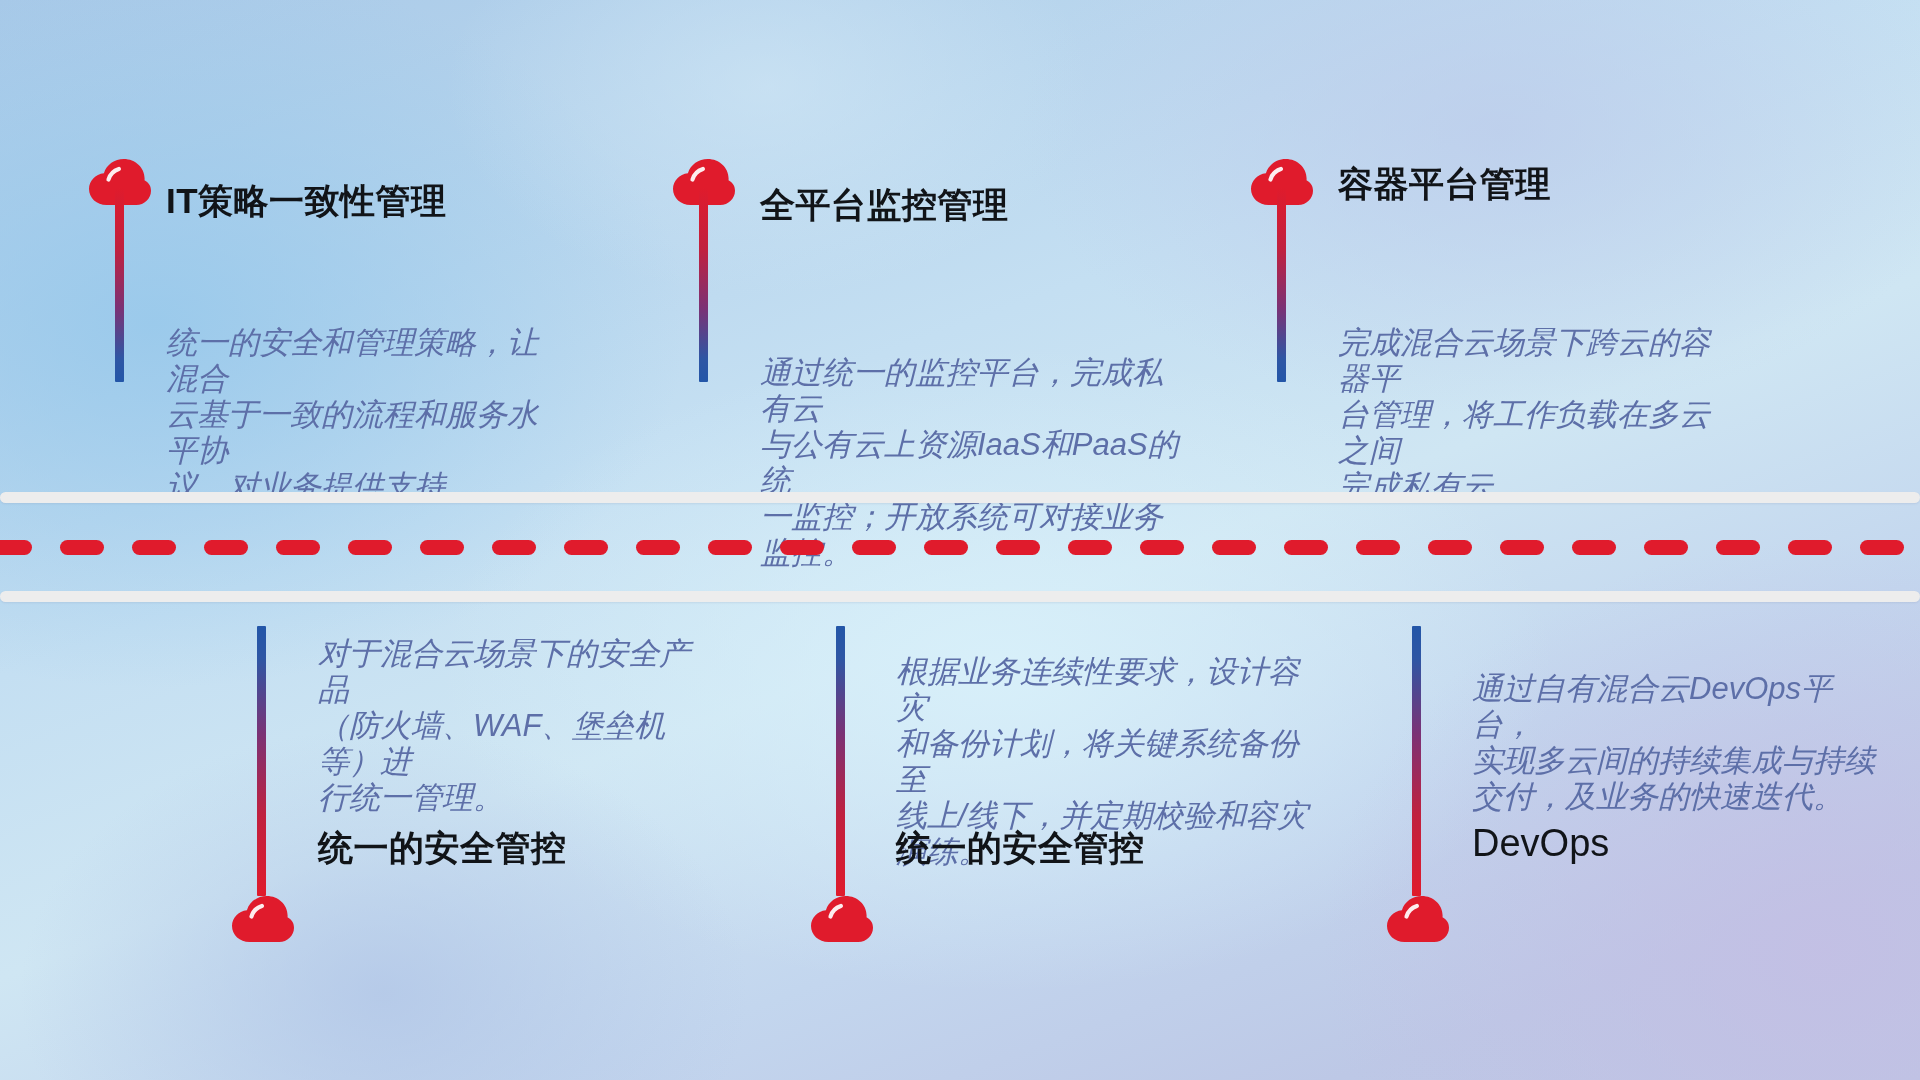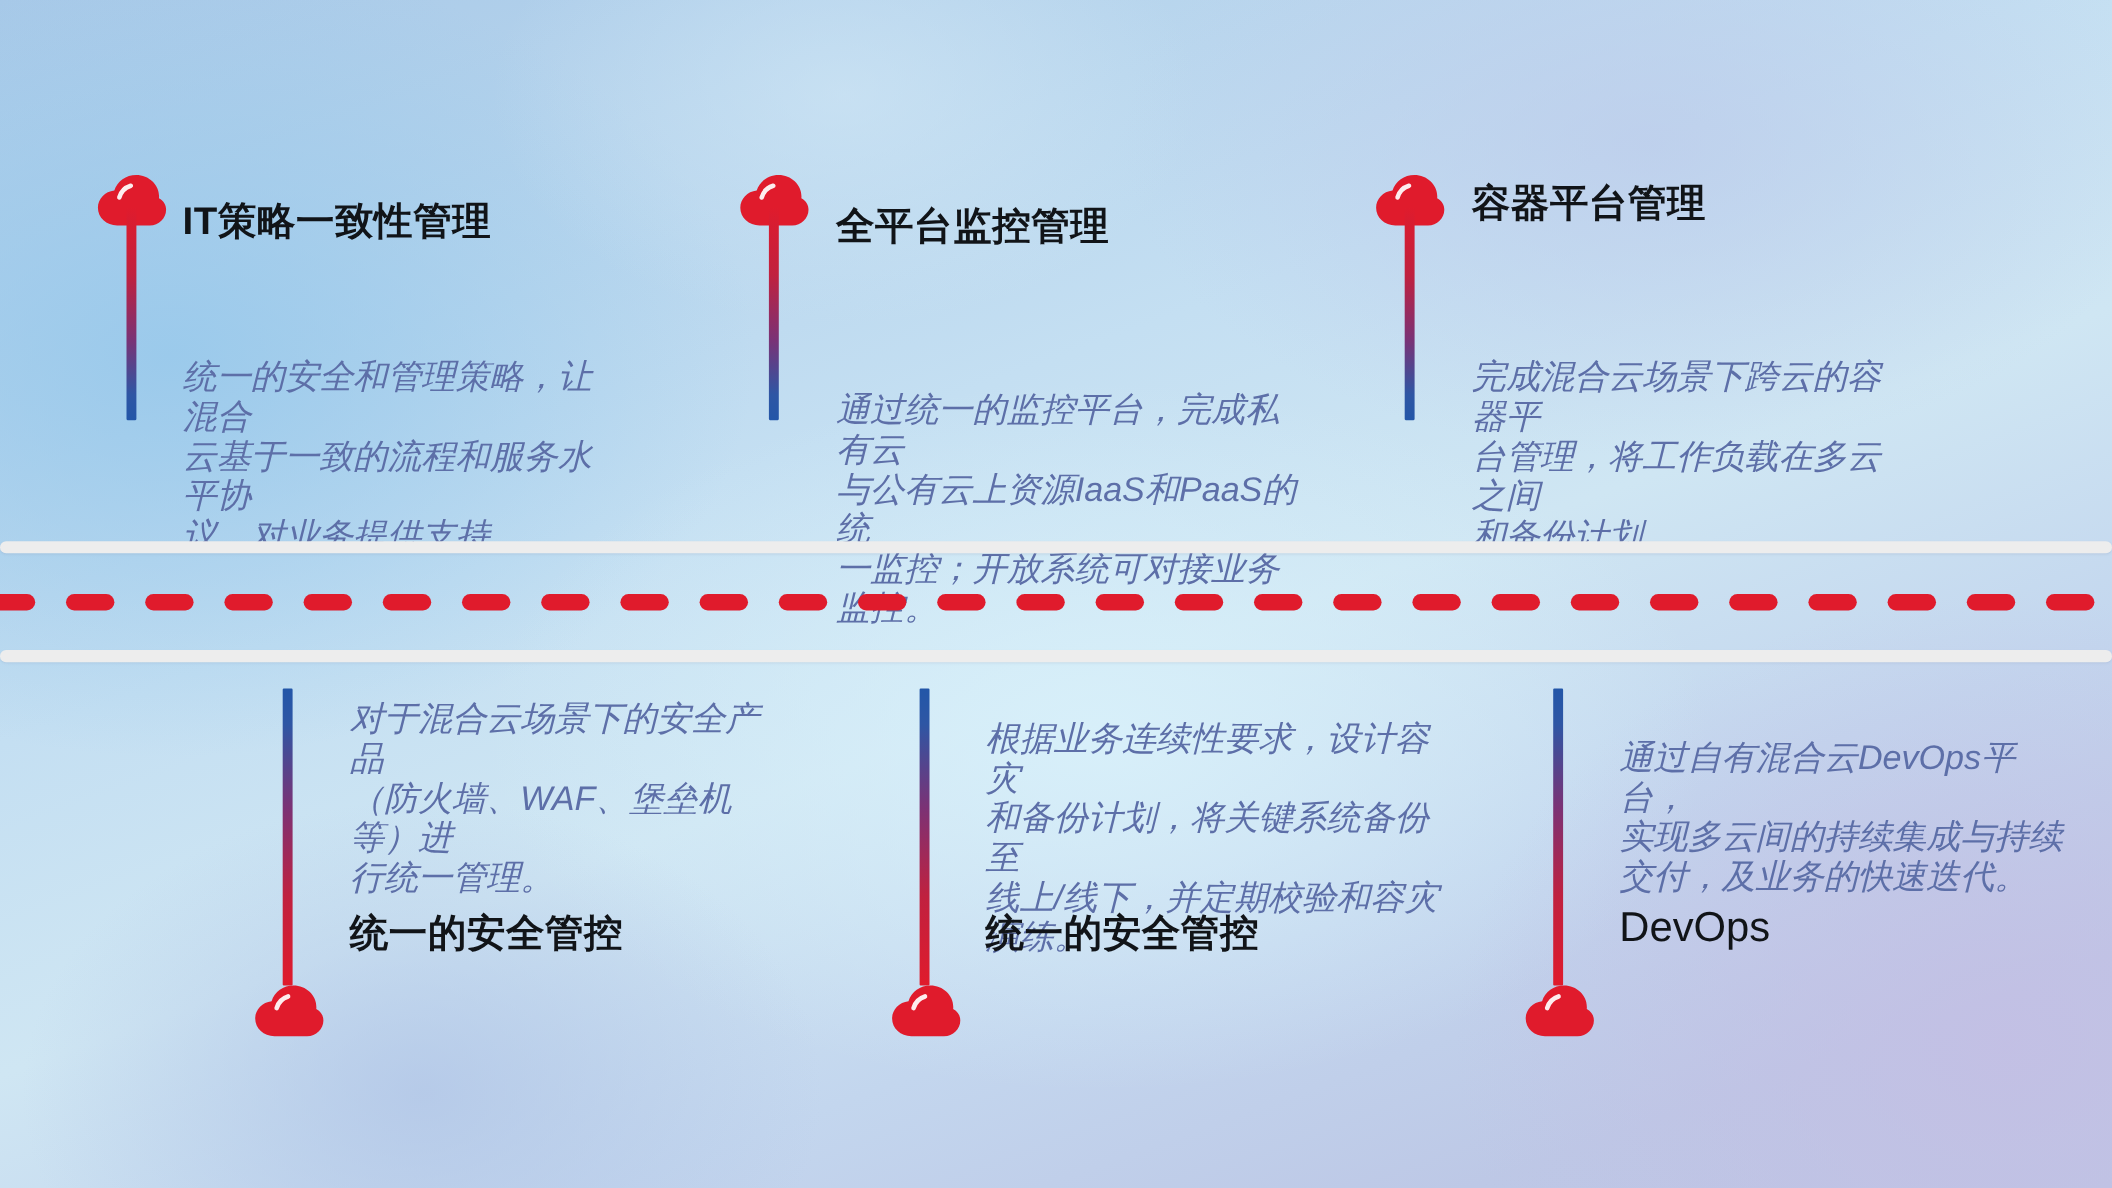--- a/index.html
+++ b/index.html
@@ -157,21 +157,21 @@
     <div class="cloud" style="left:1250px; top:158px;">
       <svg viewBox="0 0 64 48" aria-hidden="true">
         <path d="M18.5 47C8.8 47 1 39.8 1 30.9c0-8.1 6.4-14.8 14.9-15.7C18.6 6.6 26.6 1 35.8 1 47.3 1 56.6 9.7 56.6 20.4c0 .6 0 1.2-.1 1.8C60.9 24.4 63 28.4 63 32.7 63 40.6 56.4 47 48.2 47H18.5z" fill="#e01b2c"></path>
         <path d="M20.5 21.5c1.4-5 5.3-9 10.4-10.6" stroke="#ffffff" stroke-width="4.2" stroke-linecap="round" fill="none" opacity="0.92"></path>
       </svg>
     </div>
     <div class="stem down" style="left:1277px; top:188px; height:194px;"></div>
     <div class="card-title" style="left:1338px; top:161px;">容器平台管理</div>
     <div class="card-body" style="left:1338px; top:325px; width:400px;">完成混合云场景下跨云的容器平
 台管理，将工作负载在多云之间
-和备份计划。</div>
+完成私有云。</div>
   </div>
 
   <div id="road">
     <div class="road-edge top"></div>
     <div class="road-dash" id="road-dash">
         <div class="dash" style="left: -12px; width: 44px; background: rgb(224, 27, 44);"></div>
         <div class="dash" style="left: 60px; width: 44px; background: rgb(224, 27, 44);"></div>
         <div class="dash" style="left: 132px; width: 44px; background: rgb(224, 27, 44);"></div>
         <div class="dash" style="left: 204px; width: 44px; background: rgb(224, 27, 44);"></div>
         <div class="dash" style="left: 276px; width: 44px; background: rgb(224, 27, 44);"></div>

